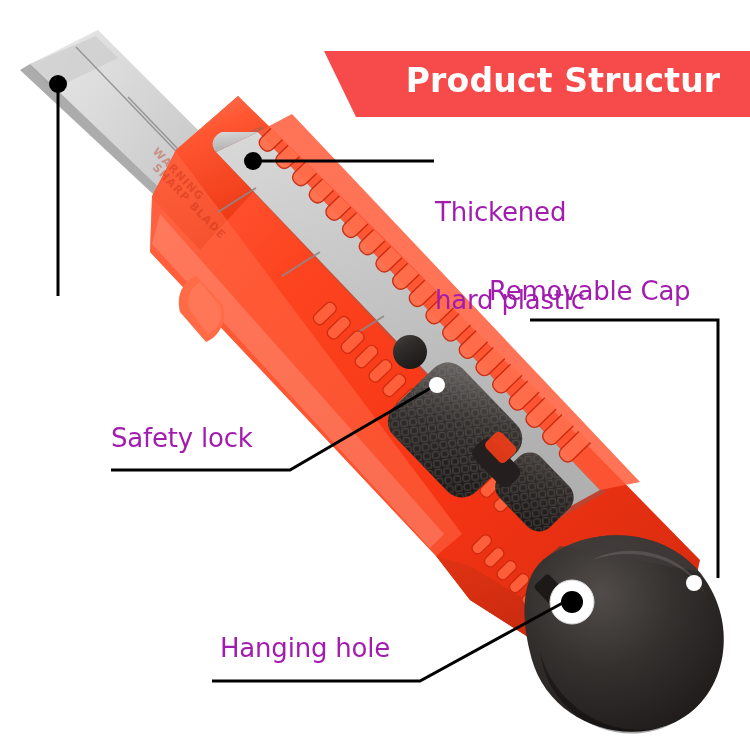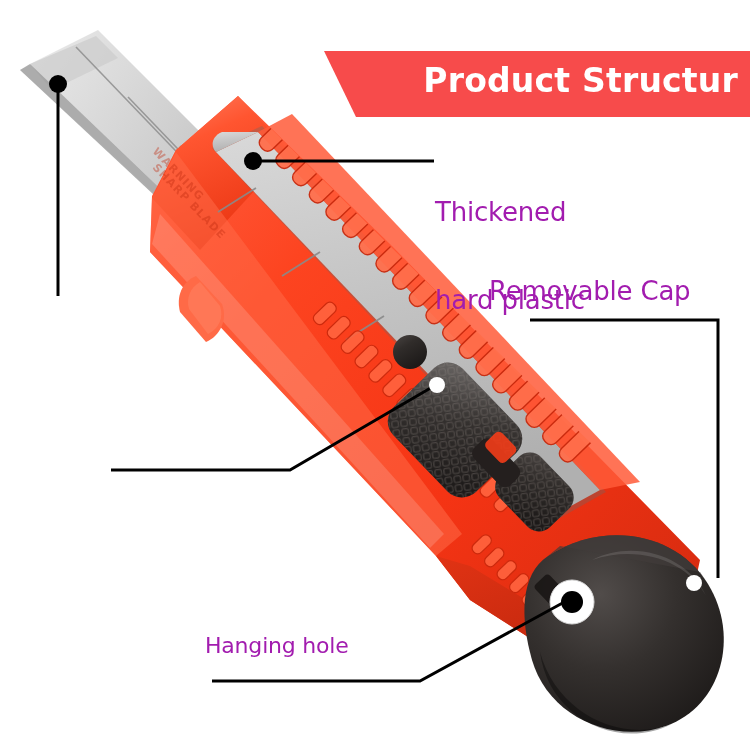--- a/index.html
+++ b/index.html
@@ -32,21 +32,21 @@
     font-weight: 400;
     letter-spacing: -0.2px;
     white-space: pre;
     line-height: 1.12;
   }
   #banner-text {
     position: absolute;
     left: 388px;
     top: 61px;
     width: 350px;
-    text-align: right;
+    text-align: center;
     color: #ffffff;
     font-size: 33px;
     font-weight: 700;
     letter-spacing: 0.2px;
     font-family: "DejaVu Sans", "Liberation Sans", sans-serif;
   }
   #lbl-thickened {
     left: 435px;
     top: 140px;
     font-size: 26px;
@@ -60,23 +60,23 @@
     left: 489px;
     top: 277px;
     font-size: 26px;
   }
   #lbl-safety {
     left: 111px;
     top: 424px;
     font-size: 26px;
   }
   #lbl-hanging {
-    left: 205px;
+    left: 220px;
     top: 634px;
-    font-size: 22px;
+    font-size: 26px;
   }
 </style>
 </head>
 <body>
 
 <div id="stage">
 
   <svg id="art" viewBox="0 0 750 750">
     <defs>
 
@@ -335,16 +335,17 @@
   <div id="banner-text">Product Structur</div>
 
   <div class="lbl" id="lbl-thickened">
     <div>Thickened</div>
     <div>hard plastic</div>
   </div>
 
 
   <div class="lbl" id="lbl-cap">Removable Cap</div>
 
+  <div class="lbl" id="lbl-safety">Safety lock</div>
 
   <div class="lbl" id="lbl-hanging">Hanging hole</div>
 
 </div>
 
 </body></html>

